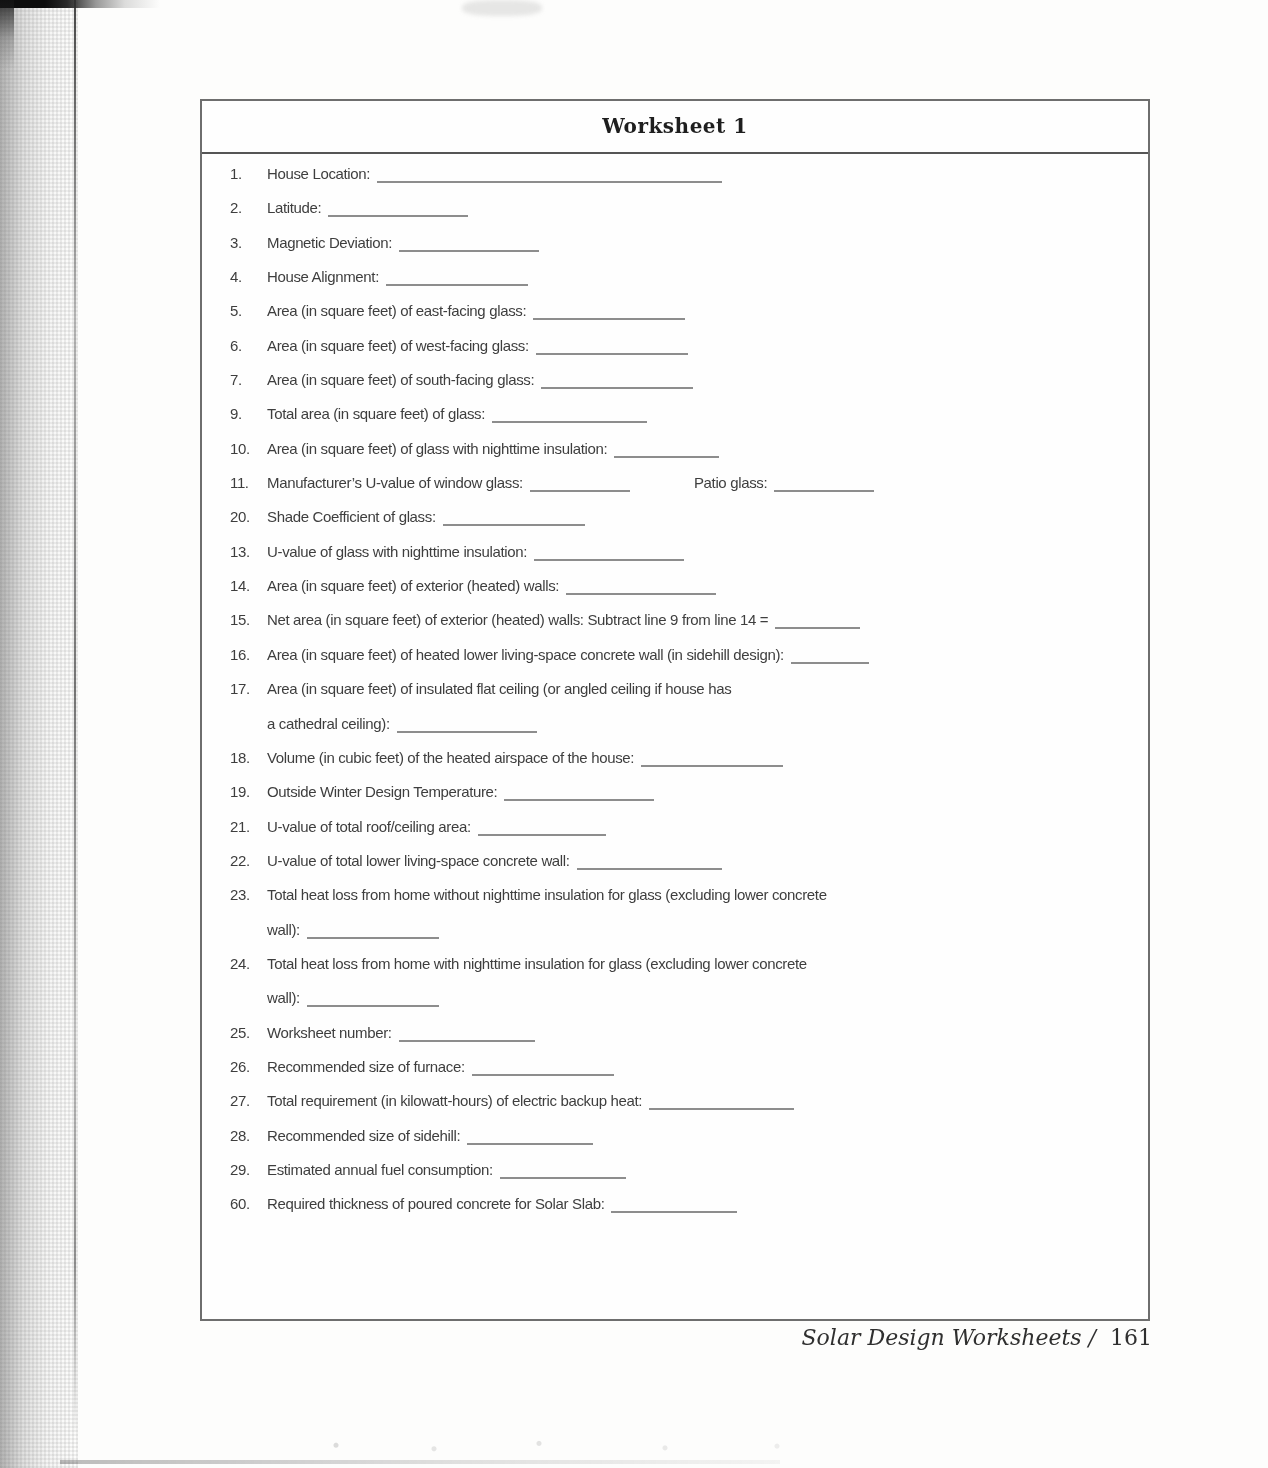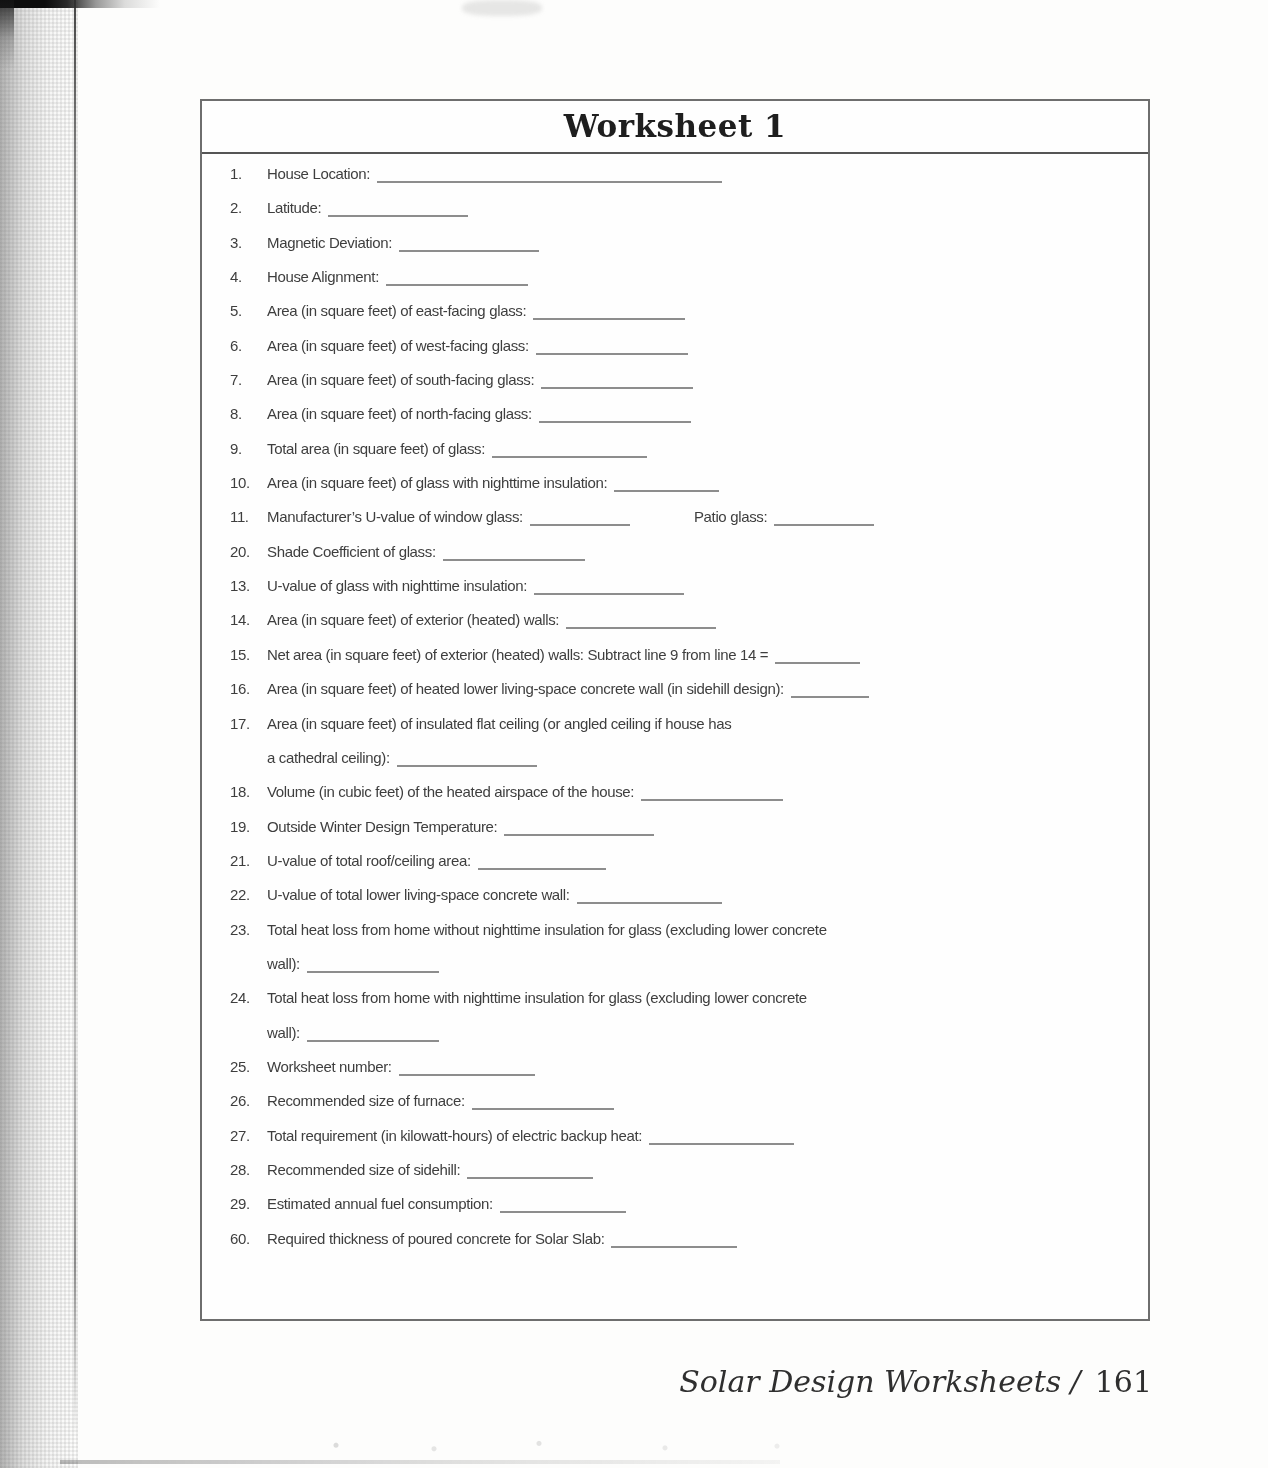--- a/index.html
+++ b/index.html
@@ -35,33 +35,33 @@
   .speckle-right{position:absolute;left:1064px;top:450px;width:9px;height:8px;
     background:rgba(110,110,110,.35);filter:blur(1px);border-radius:50%;}
   .volume-mark{position:absolute;left:261px;top:798px;width:14px;height:14px;
     color:rgba(90,90,90,.55);font-size:13px;line-height:14px;text-align:center;}
 
   
   .worksheet-box{position:absolute;left:200px;top:99px;width:950px;height:1222px;
     border:2px solid #6e6e6e;box-sizing:border-box;background:#fefefe;}
   .box-header{height:51px;line-height:51px;text-align:center;border-bottom:2px solid #555;
     font-family:"DejaVu Serif","Liberation Serif",serif;font-weight:bold;
-    font-size:31px;color:#1e1e1e;letter-spacing:.5px;}
+    font-size:20px;color:#1e1e1e;letter-spacing:.5px;}
   .box-body{padding:3px 14px 0 28px;}
   .row{height:34.35px;line-height:34.35px;white-space:nowrap;
     font-size:15px;letter-spacing:-0.35px;color:#3e3e3e;}
   .num{display:inline-block;width:37px;}
   .cont{padding-left:37px;}
   .blank{display:inline-block;height:15px;border-bottom:2px solid #8d8d8d;
     margin-left:7px;vertical-align:-4px;}
   .lbl2{margin-left:64px;}
 
   
-  .footer{position:absolute;top:1364px;right:116px;white-space:nowrap;
-    font-family:"DejaVu Serif","Liberation Serif",serif;font-size:30px;color:#2f2f2f;}
+  .footer{position:absolute;top:1325px;right:116px;white-space:nowrap;
+    font-family:"DejaVu Serif","Liberation Serif",serif;font-size:22px;color:#2f2f2f;}
   .footer .ft-text{font-style:italic;}
   .footer .ft-page{font-style:normal;margin-left:14px;}
 </style>
 </head>
 <body>
 
 <div class="page">
 
   <div class="scan-strip-left"></div>
   <div class="scan-line-left"></div>
@@ -77,21 +77,20 @@
     <div class="box-header">Worksheet 1</div>
     <div class="box-body">
 
       <div class="row"><span class="num">1.</span><span class="lbl">House Location:</span><span class="blank" style="width: 345px;"></span></div>
       <div class="row"><span class="num">2.</span><span class="lbl">Latitude:</span><span class="blank" style="width: 140px;"></span></div>
       <div class="row"><span class="num">3.</span><span class="lbl">Magnetic Deviation:</span><span class="blank" style="width: 140px;"></span></div>
       <div class="row"><span class="num">4.</span><span class="lbl">House Alignment:</span><span class="blank" style="width: 142px;"></span></div>
       <div class="row"><span class="num">5.</span><span class="lbl">Area (in square feet) of east-facing glass:</span><span class="blank" style="width: 152px;"></span></div>
       <div class="row"><span class="num">6.</span><span class="lbl">Area (in square feet) of west-facing glass:</span><span class="blank" style="width: 152px;"></span></div>
       <div class="row"><span class="num">7.</span><span class="lbl">Area (in square feet) of south-facing glass:</span><span class="blank" style="width: 152px;"></span></div>
-      <div class="row"><span class="num">8.</span><span class="lbl">Area (in square feet) of north-facing glass:</span><span class="blank" style="width: 152px;"></span></div>
       <div class="row"><span class="num">9.</span><span class="lbl">Total area (in square feet) of glass:</span><span class="blank" style="width: 155px;"></span></div>
       <div class="row"><span class="num">10.</span><span class="lbl">Area (in square feet) of glass with nighttime insulation:</span><span class="blank" style="width: 105px;"></span></div>
       <div class="row"><span class="num">11.</span><span class="lbl">Manufacturer’s U-value of window glass:</span><span class="blank" style="width: 100px;"></span><span class="lbl lbl2">Patio glass:</span><span class="blank" style="width: 100px;"></span></div>
       <div class="row"><span class="num">20.</span><span class="lbl">Shade Coefficient of glass:</span><span class="blank" style="width: 142px;"></span></div>
       <div class="row"><span class="num">13.</span><span class="lbl">U-value of glass with nighttime insulation:</span><span class="blank" style="width: 150px;"></span></div>
       <div class="row"><span class="num">14.</span><span class="lbl">Area (in square feet) of exterior (heated) walls:</span><span class="blank" style="width: 150px;"></span></div>
       <div class="row"><span class="num">15.</span><span class="lbl">Net area (in square feet) of exterior (heated) walls: Subtract line 9 from line 14 =</span><span class="blank" style="width: 85px;"></span></div>
       <div class="row"><span class="num">16.</span><span class="lbl">Area (in square feet) of heated lower living-space concrete wall (in sidehill design):</span><span class="blank" style="width: 78px;"></span></div>
       <div class="row"><span class="num">17.</span><span class="lbl">Area (in square feet) of insulated flat ceiling (or angled ceiling if house has</span></div>
       <div class="row cont"><span class="lbl">a cathedral ceiling):</span><span class="blank" style="width: 140px;"></span></div>

